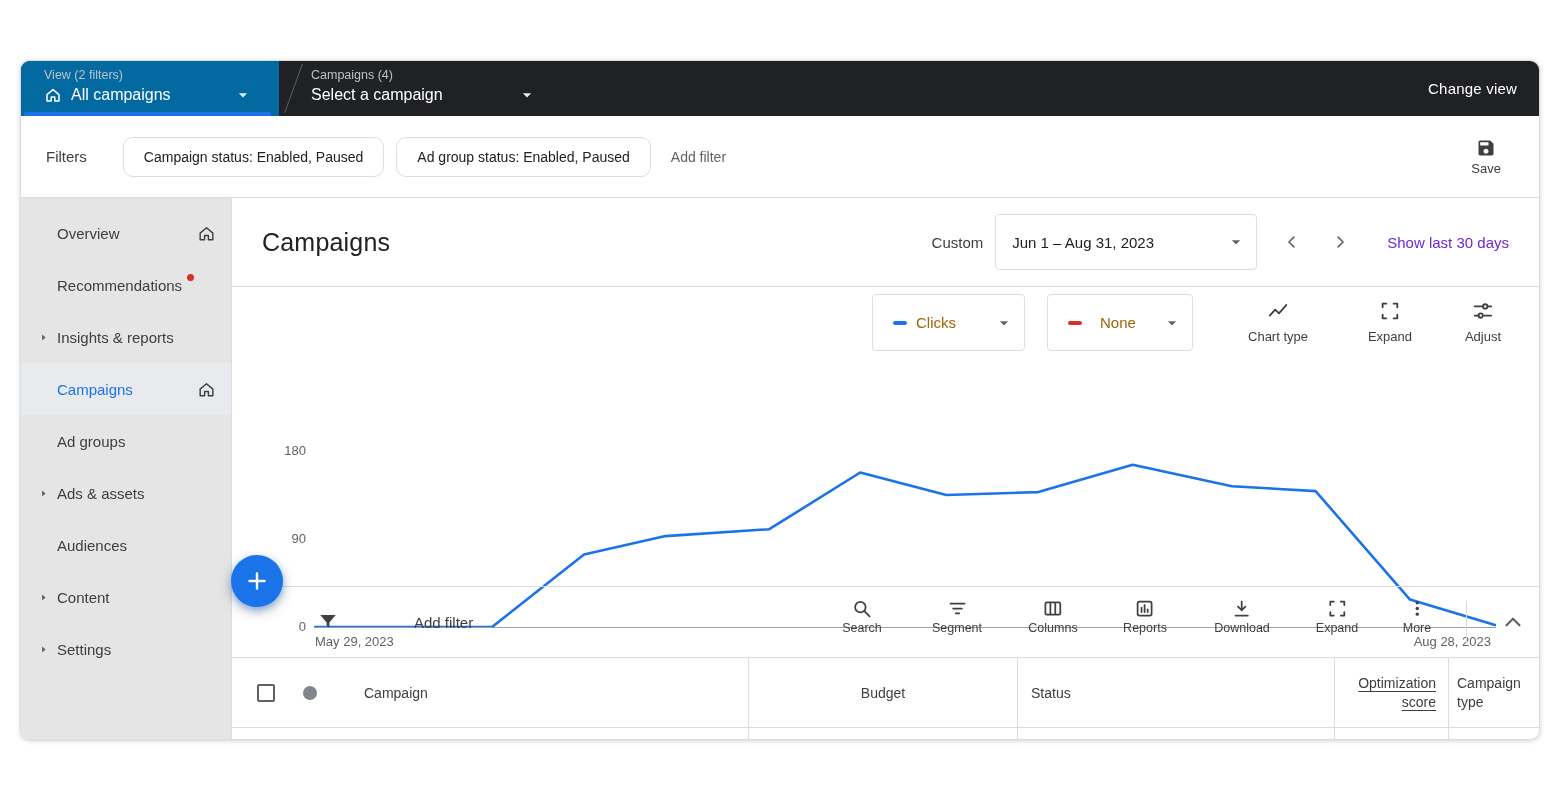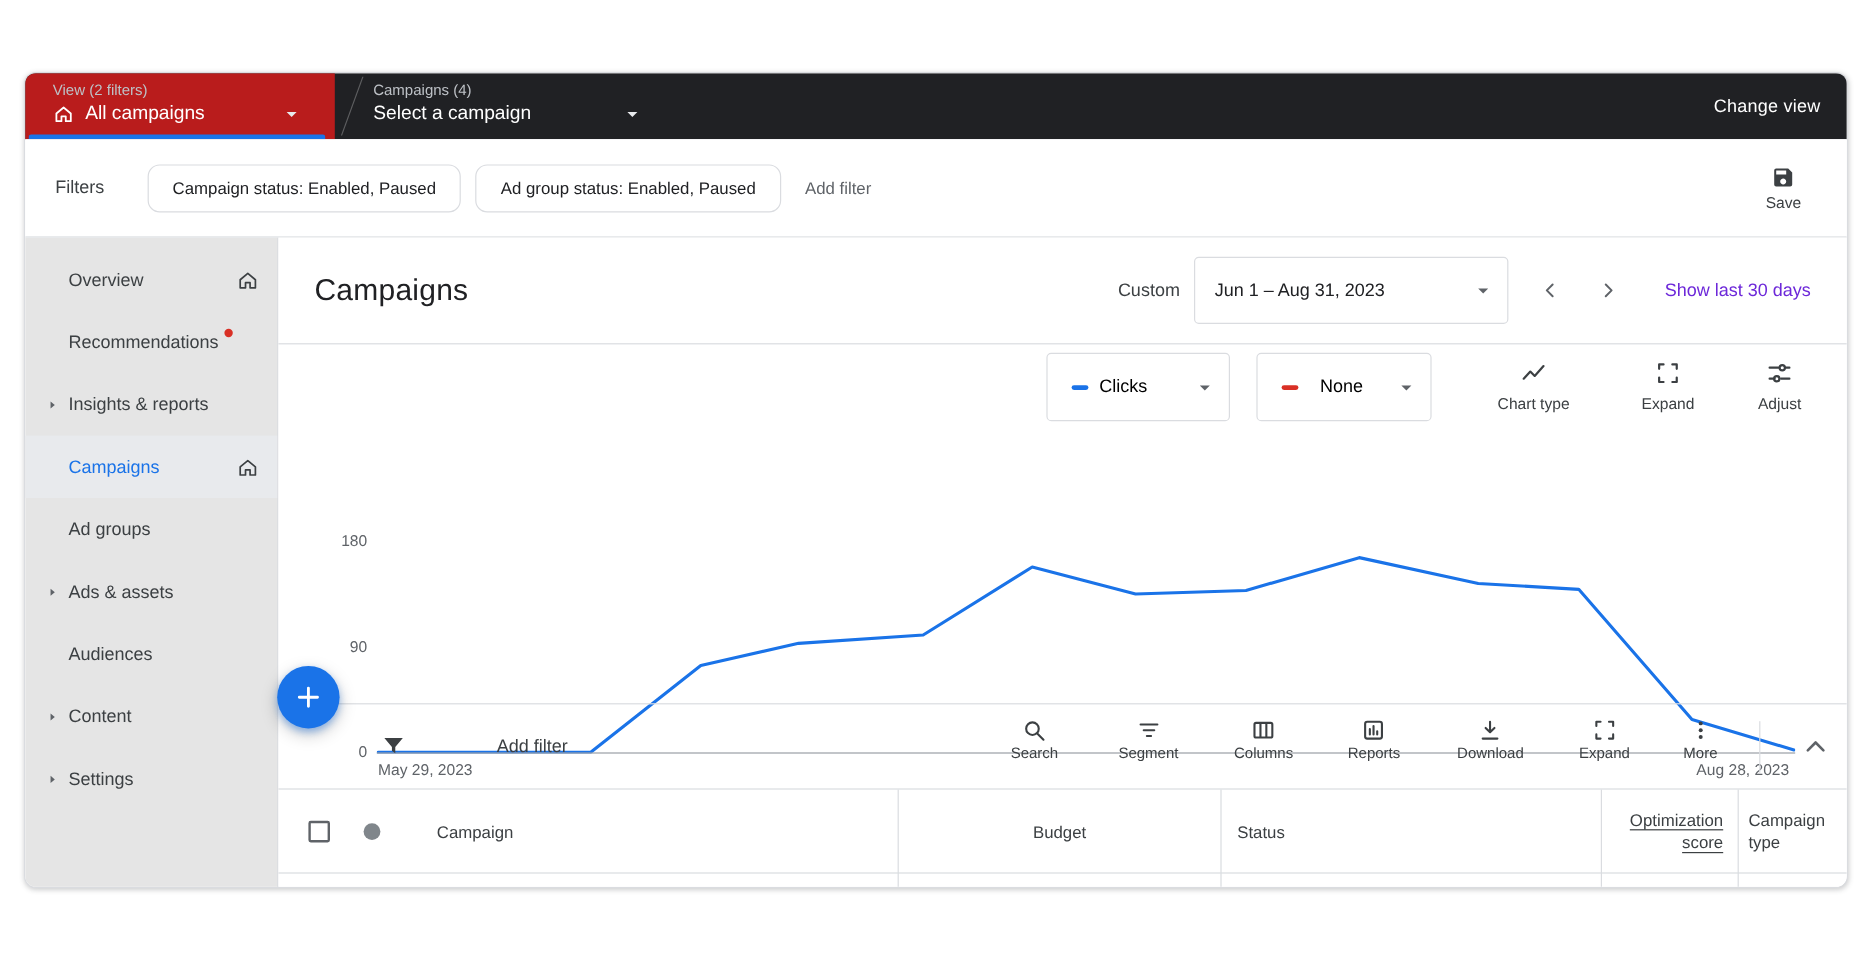--- a/index.html
+++ b/index.html
@@ -4,21 +4,21 @@
 <style>
   * { margin:0; padding:0; box-sizing:border-box; }
   html,body { width:1560px; height:800px; background:#ffffff; overflow:hidden;
     font-family:"Liberation Sans","DejaVu Sans",sans-serif; color:#3c4043; }
   .stage { position:relative; width:1560px; height:800px; }
   .card { position:absolute; left:20px; top:60px; width:1520px; height:680px; background:#fff;
     border:1px solid #dadce0; border-radius:10px; box-shadow:0 1px 4px rgba(60,64,67,.25); overflow:hidden; }
 
   
   .topbar { position:relative; height:55px; background:#202124; color:#fff; }
-  .crumb-view { position:absolute; left:0; top:0; width:258px; height:55px; background:#b91c1c; padding:7px 0 0 23px; cursor:pointer; }
+  .crumb-view { position:absolute; left:0; top:0; width:258px; height:55px; background:#0369a1; padding:7px 0 0 23px; cursor:pointer; }
   .crumb-underline { position:absolute; left:3px; right:8px; bottom:0; height:4px; background:#1a73e8; border-radius:2px 2px 0 0; }
   .crumb-label { font-size:12.5px; color:#bdc1c6; }
   .crumb-main { display:flex; align-items:center; margin-top:3px; gap:9px; font-size:16px; font-weight:500; color:#fff; }
   .crumb-main .caret { margin-left:auto; margin-right:26px; }
   .icon { display:inline-flex; }
   .i18 { width:18px; height:18px; } .i20 { width:20px; height:20px; } .i22 { width:22px; height:22px; }
   .crumb-sep { position:absolute; left:272px; top:3px; height:49px; width:1px; background:rgba(255,255,255,.28); transform:skewX(-20deg); }
   .crumb-campaign { position:absolute; left:290px; top:7px; width:232px; cursor:pointer; }
   .crumb-campaign .crumb-main .caret { margin-right:6px; }
   .change-view { position:absolute; right:22px; top:0; height:55px; display:flex; align-items:center; font-size:15px; font-weight:500; cursor:pointer; letter-spacing:.2px; }
@@ -50,21 +50,21 @@
   .date-box { width:262px; height:56px; border:1px solid #dadce0; border-radius:4px; display:flex; align-items:center; justify-content:space-between; padding:0 10px 0 16px; font-size:15px; font-weight:500; color:#202124; cursor:pointer; margin-right:26px; white-space:nowrap;gap:31px; }
   .caret { color:#5f6368; }
   .topbar .caret { color:#e8eaed; }
   .nav-chev { width:18px; height:18px; color:#5f6368; cursor:pointer; flex:none; }
   .nav-chev.prev { margin-right:30px; }
   .nav-chev.next { margin-right:38px; }
   .show-last { font-size:15px; font-weight:400; color:#6d28d9; cursor:pointer; white-space:nowrap; }
 
   
   .chart-section { position:relative; height:300px; border-top:1px solid #dadce0; }
-  .metric-box { position:absolute; top:7px; height:57px; border:1px solid #dadce0; border-radius:4px; display:flex; align-items:center; padding:0 10px 0 20px; gap:9px; font-size:15px; font-weight:500; color:#000000; cursor:pointer; background:#fff; }
+  .metric-box { position:absolute; top:7px; height:57px; border:1px solid #dadce0; border-radius:4px; display:flex; align-items:center; padding:0 10px 0 20px; gap:9px; font-size:15px; font-weight:500; color:#a16207; cursor:pointer; background:#fff; }
   .metric-box.primary { left:640px; width:153px; }
   .metric-box.secondary { left:815px; width:146px;gap:18px; }
   .dash { width:14px; height:4px; border-radius:2px; flex:none; }
   .metric-caret { margin-left:auto; }
   .chart-tool { position:absolute; top:13px; transform:translateX(-50%); display:flex; flex-direction:column; align-items:center; gap:7px; color:#3c4043; cursor:pointer; white-space:nowrap; }
   .chart-tool .tool-label { font-size:13px; }
   .ct-1 { left:1046px; } .ct-2 { left:1158px; } .ct-3 { left:1251px; }
   .ytick { position:absolute; width:44px; text-align:right; font-size:13px; color:#5f6368; }
   .yt-180 { left:30px; top:156px; } .yt-90 { left:30px; top:244px; } .yt-0 { left:30px; top:332px; }
   .plot { position:absolute; left:82px; top:163px; width:1182px; height:178px; }

